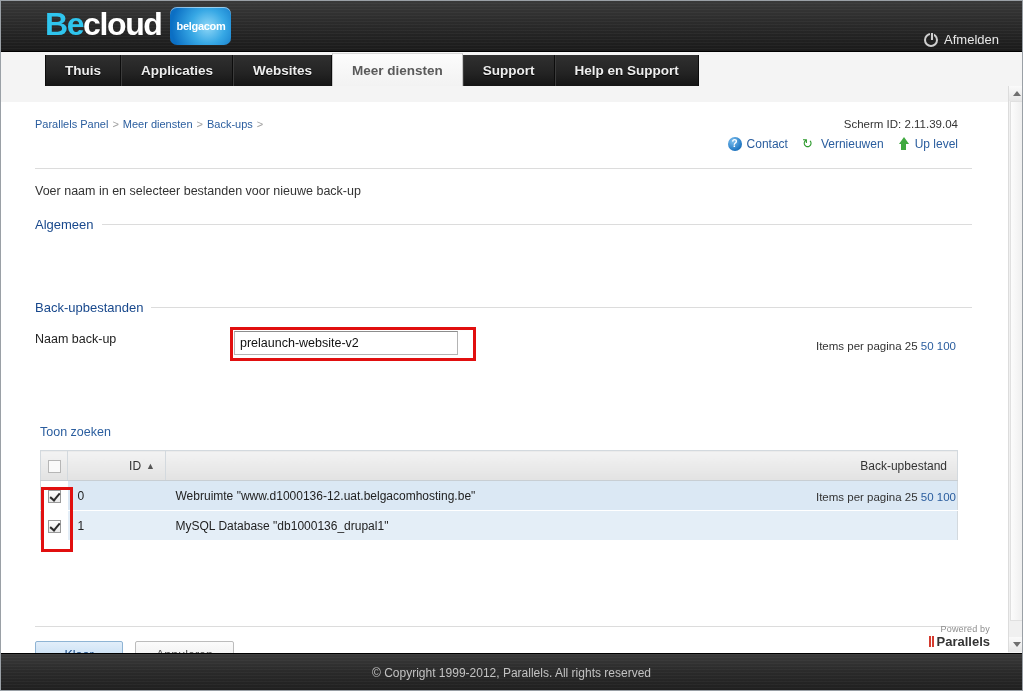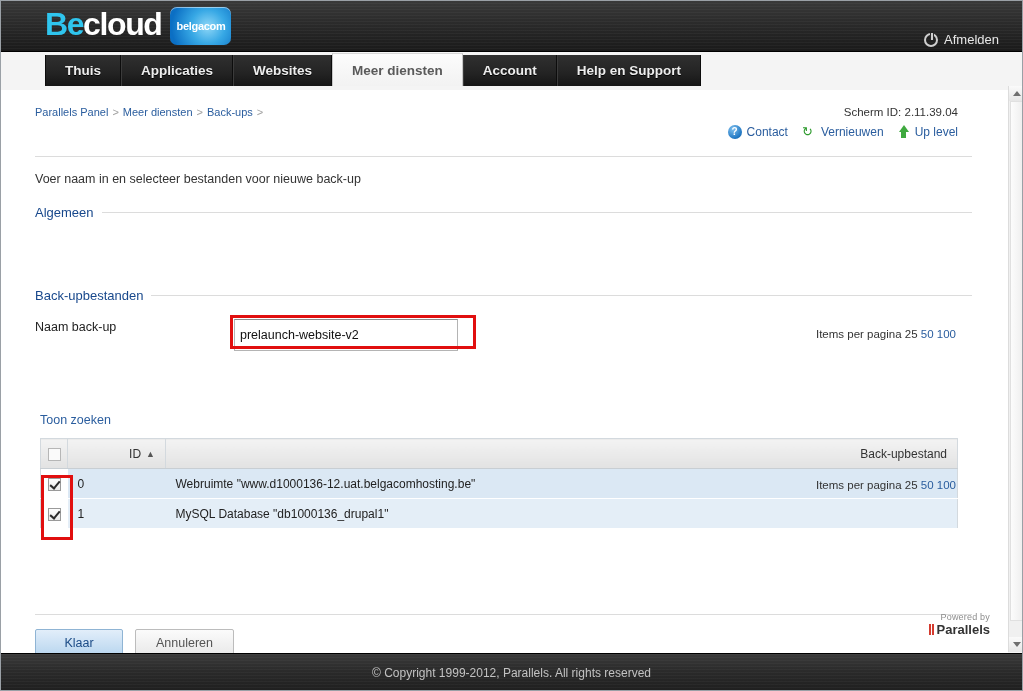--- a/index.html
+++ b/index.html
@@ -113,21 +113,21 @@
     border-top:1px solid #d7d7d7;
   }
   .tabstrip-bg {
     position:absolute; left:0; top:53px; width:1023px; height:33px;
     background: linear-gradient(180deg,#2b2b2b 0%, #181818 100%);
     z-index:-1;
   }
 
   
   .content {
-    position:absolute; left:0; top:90px; width:1008px; height:566px;
+    position:absolute; left:0; top:102px; width:1008px; height:566px;
     background:#ffffff;
     border-bottom:1px solid #cfcfcf;
     overflow:hidden;
   }
   .crumb {
     position:absolute; left:35px; top:16px;
     font-size:11px; color:#7a7a7a;
   }
   .crumb a { color:#2a5d9e; text-decoration:none; cursor:pointer; }
   .crumb .sep { color:#a0a0a0; margin:0 4px; }
@@ -193,21 +193,21 @@
   .form-row .lbl { font-size:12.5px; color:#222; width:200px; }
 
   .redbox {
     position:absolute;
     border:3px solid #e10f0f;
     pointer-events:none;
     z-index:40;
   }
   .txtinput {
     position:absolute; left:234px; top:229px;
-    width:224px; height:32px;
+    width:224px; height:24px;
     border:1px solid #b4b4b4;
     border-top-color:#8d8d8d;
     background:#fff;
     font-size:12.5px; color:#111;
     padding:0 5px;
     font-family:"Liberation Sans", sans-serif;
     outline:none;
   }
 
   .toon-zoeken {
@@ -352,21 +352,21 @@
       <span>Afmelden</span>
     </div>
   </div>
 
   <div class="tabstrip-bg"></div>
   <div class="tabs">
     <div class="tab">Thuis</div>
     <div class="tab">Applicaties</div>
     <div class="tab">Websites</div>
     <div class="tab active">Meer diensten</div>
-    <div class="tab">Account</div>
+    <div class="tab">Support</div>
     <div class="tab">Help en Support</div>
   </div>
 
   <div class="content">
 
     <div class="crumb">
       <a>Parallels Panel</a><span class="sep">&gt;</span><a>Meer diensten</a><span class="sep">&gt;</span><a>Back-ups</a><span class="sep">&gt;</span>
     </div>
 
 

